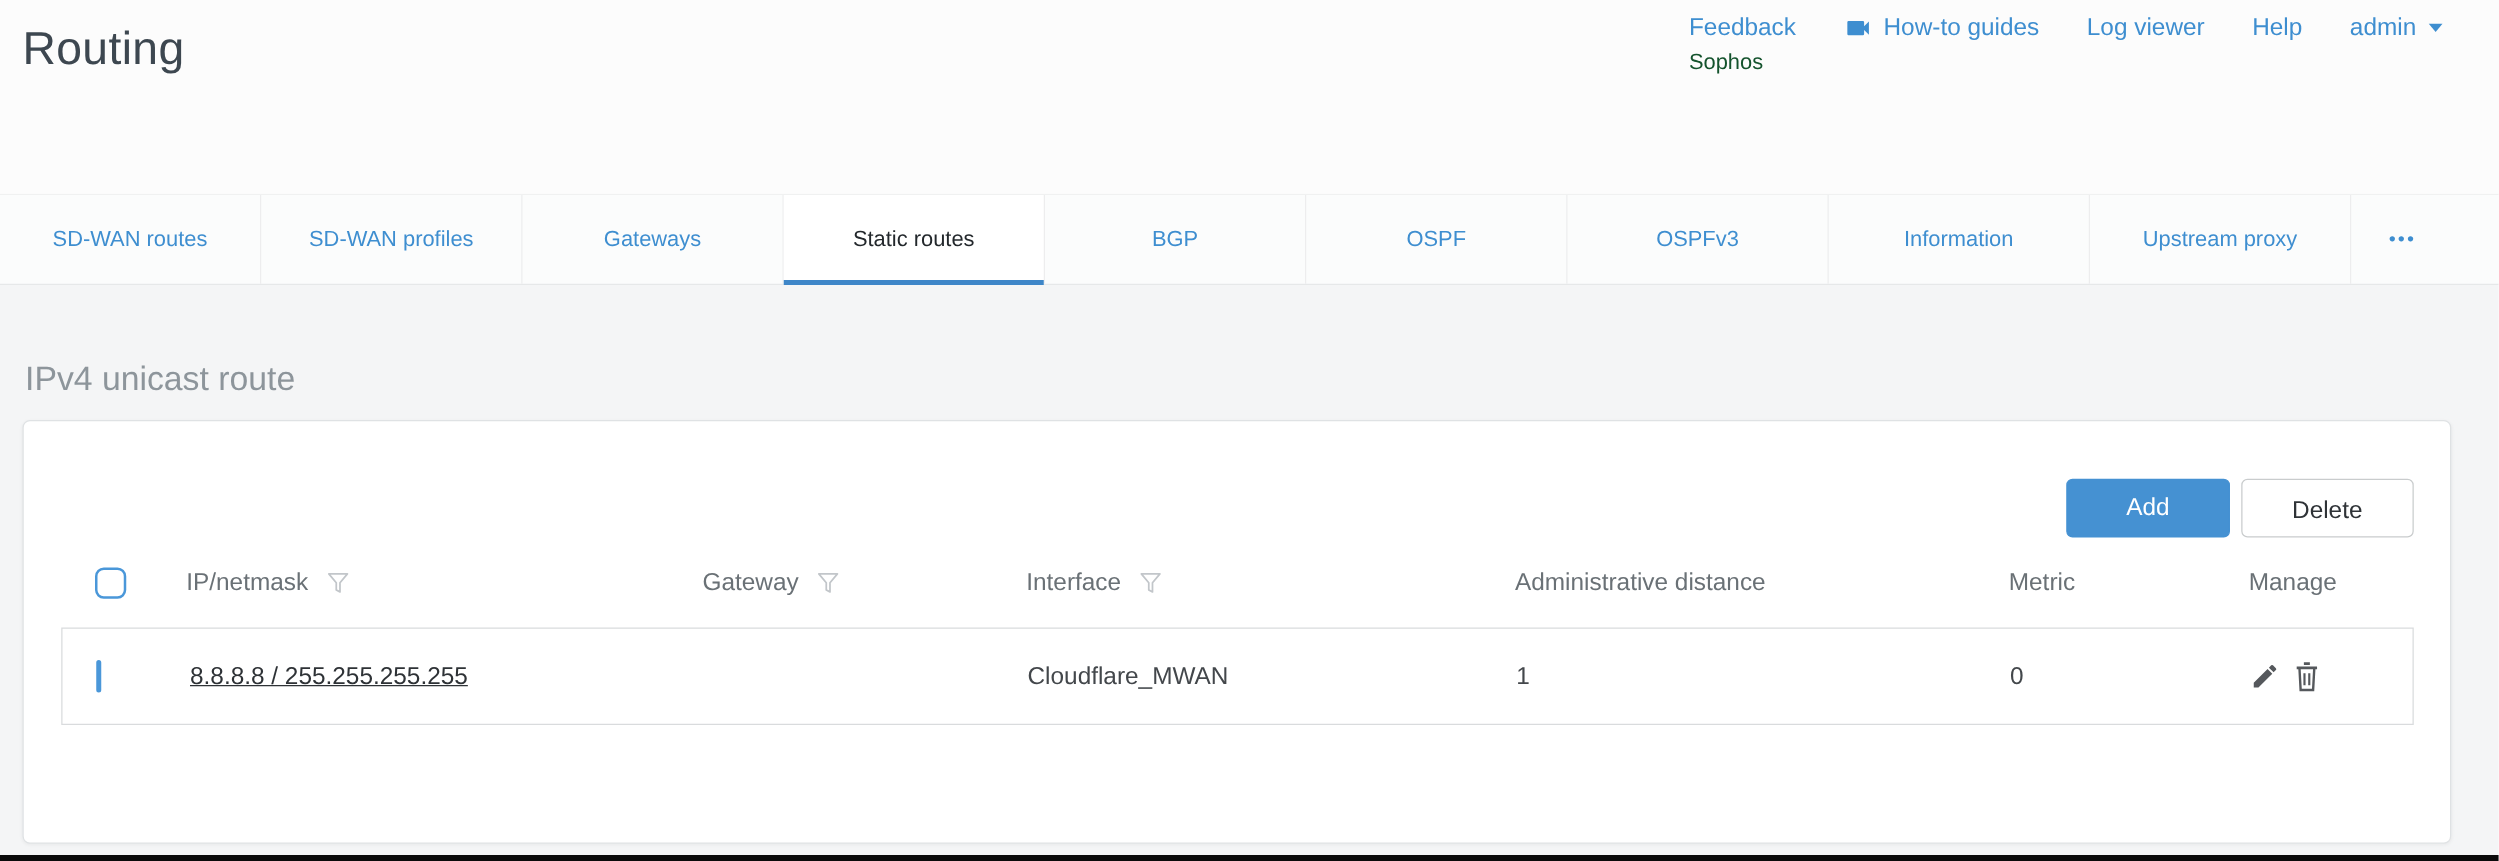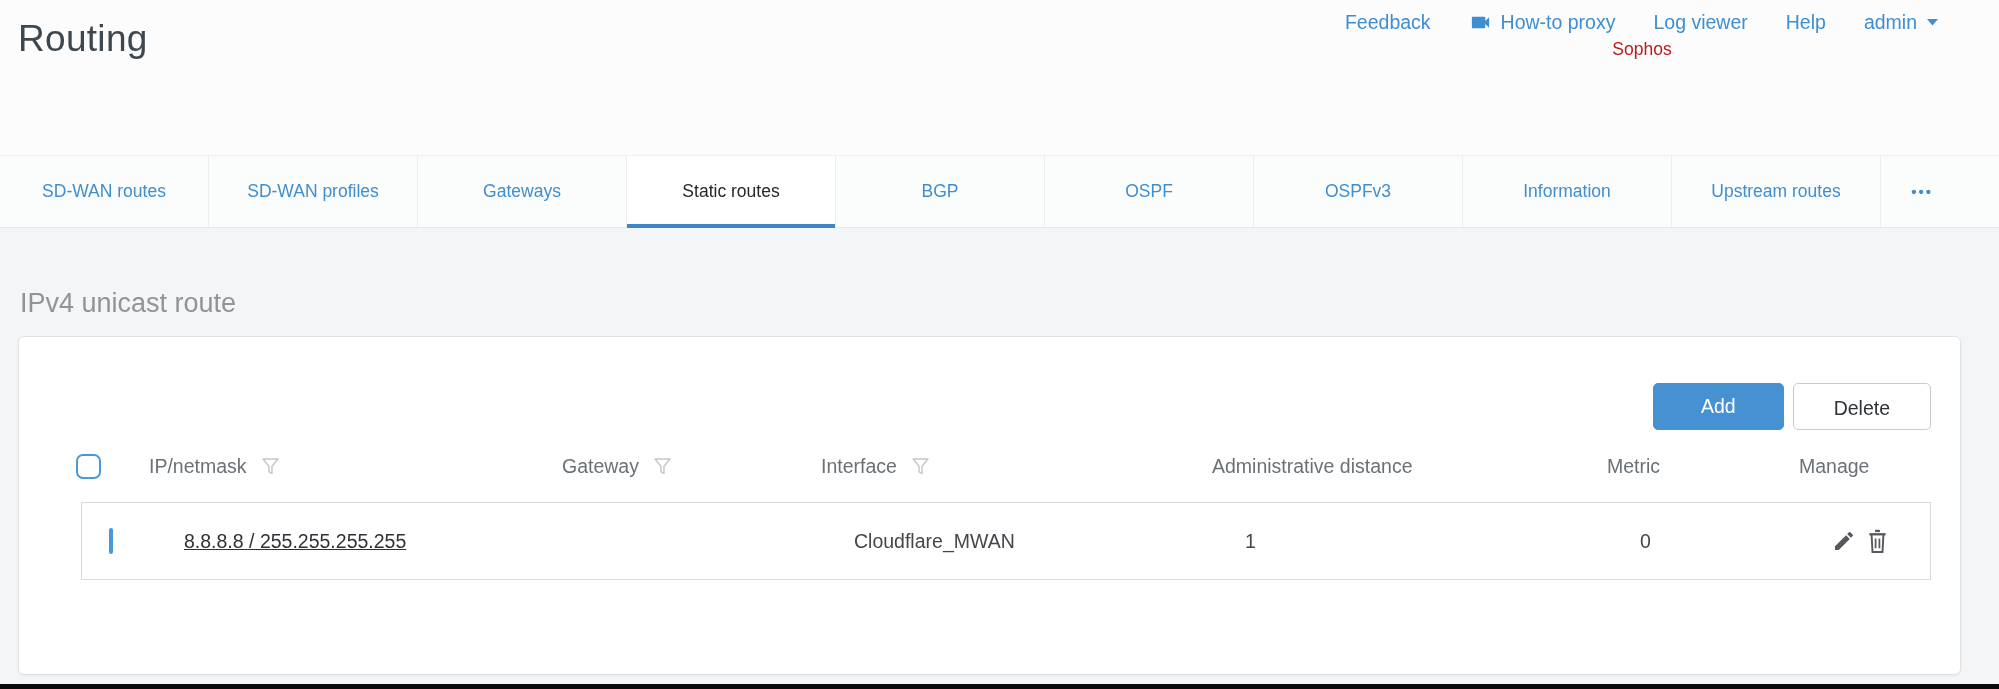--- a/index.html
+++ b/index.html
@@ -9,27 +9,27 @@
     font-family:"Liberation Sans", sans-serif;
     background:#fcfcfc;
   }
 
   
   .header { height:155px; position:relative; background:#fcfcfc; }
   .page-title {
     position:absolute; left:18px; top:18px; margin:0;
     font-size:37px; font-weight:400; color:#3d4750; letter-spacing:.3px;
   }
-  .topnav { position:absolute; top:11px; right:60px; text-align:center; }
+  .topnav { position:absolute; top:11px; right:44px; text-align:left; }
   .nav-row { display:flex; align-items:center; gap:38px; }
   .nav-link {
     color:#3e8ed0; font-size:19.5px; text-decoration:none; cursor:pointer;
     display:flex; align-items:center; gap:9px; white-space:nowrap;
   }
-  .brand { margin-top:5px; font-size:17.5px; color:#b91c1c; }
+  .brand { margin-top:5px; font-size:17.5px; color:#14532d; }
 
   
   .tabbar {
     height:73px; background:#fbfcfc; display:flex; align-items:stretch;
     border-top:1px solid #f0f1f1; border-bottom:1px solid #e6e8e9;
   }
   .tab {
     flex:0 0 209px; display:flex; align-items:center; justify-content:center;
     font-size:17.5px; font-weight:400; color:#3e8ed0; cursor:pointer;
     border-right:1px solid #ededee; position:relative; white-space:nowrap;
@@ -63,21 +63,21 @@
   .btn-delete { background:#fff; color:#2f3337; border:1px solid #c9cccd; padding:13px 40px; }
 
   
   .tablewrap { margin:0 29px 0 30px; }
   .thead, .trow {
     display:grid;
     grid-template-columns:100px 413px 259px 391px 395px 172px 1fr;
     align-items:center;
   }
   .thead { height:72px; }
-  .trow { height:78px; border:1px solid #d9dbdd; background:#fff;margin-left:32px; }
+  .trow { height:78px; border:1px solid #d9dbdd; background:#fff; }
   .th { font-size:19.5px; color:#6a7176; display:flex; gap:13px; white-space:nowrap; }
   .td { font-size:19.5px; color:#43474b; white-space:nowrap; }
   .cell-check { padding-left:27px; }
   .cell-ip { padding-left:2px; }
   .checkbox {
     width:25px; height:25px; border:2.5px solid #4a97d9; border-radius:7px;
     background:#fff; cursor:pointer;
   }
   .route-link { color:#2e3236; text-decoration:underline; cursor:pointer; }
   .filter-icon { display:flex; align-items:center; cursor:pointer; }
@@ -93,21 +93,21 @@
   <h1 class="page-title">Routing</h1>
   <div class="topnav">
     <div class="nav-row">
       <a class="nav-link">Feedback</a>
       <a class="nav-link">
         <span class="icon-btn">
           <svg width="23" height="23" viewBox="0 0 24 24" fill="#3e8ed0">
               <path d="M17 10.5V7a1 1 0 0 0-1-1H4a1 1 0 0 0-1 1v10a1 1 0 0 0 1 1h12a1 1 0 0 0 1-1v-3.5l4 4v-11l-4 4z"></path>
             </svg>
         </span>
-        <span>How-to proxy</span>
+        <span>How-to guides</span>
       </a>
       <a class="nav-link">Log viewer</a>
       <a class="nav-link">Help</a>
       <a class="nav-link">
         <span>admin</span>
         <span class="icon-btn">
           <svg width="13" height="9" viewBox="0 0 13 9">
               <path d="M1 1l5.5 6.5L12 1z" fill="#3e8ed0"></path>
             </svg>
         </span>
@@ -119,21 +119,21 @@
 
 <div class="tabbar">
   <div class="tab">SD-WAN routes</div>
   <div class="tab">SD-WAN profiles</div>
   <div class="tab">Gateways</div>
   <div class="tab active">Static routes</div>
   <div class="tab">BGP</div>
   <div class="tab">OSPF</div>
   <div class="tab">OSPFv3</div>
   <div class="tab">Information</div>
-  <div class="tab">Upstream routes</div>
+  <div class="tab">Upstream proxy</div>
   <div class="tab-more">•••</div>
 </div>
 
 <div class="content">
   <h2 class="section-heading">IPv4 unicast route</h2>
 
   <div class="card">
     <div class="actions">
       <button class="btn btn-add">Add</button>
       <button class="btn btn-delete">Delete</button>

